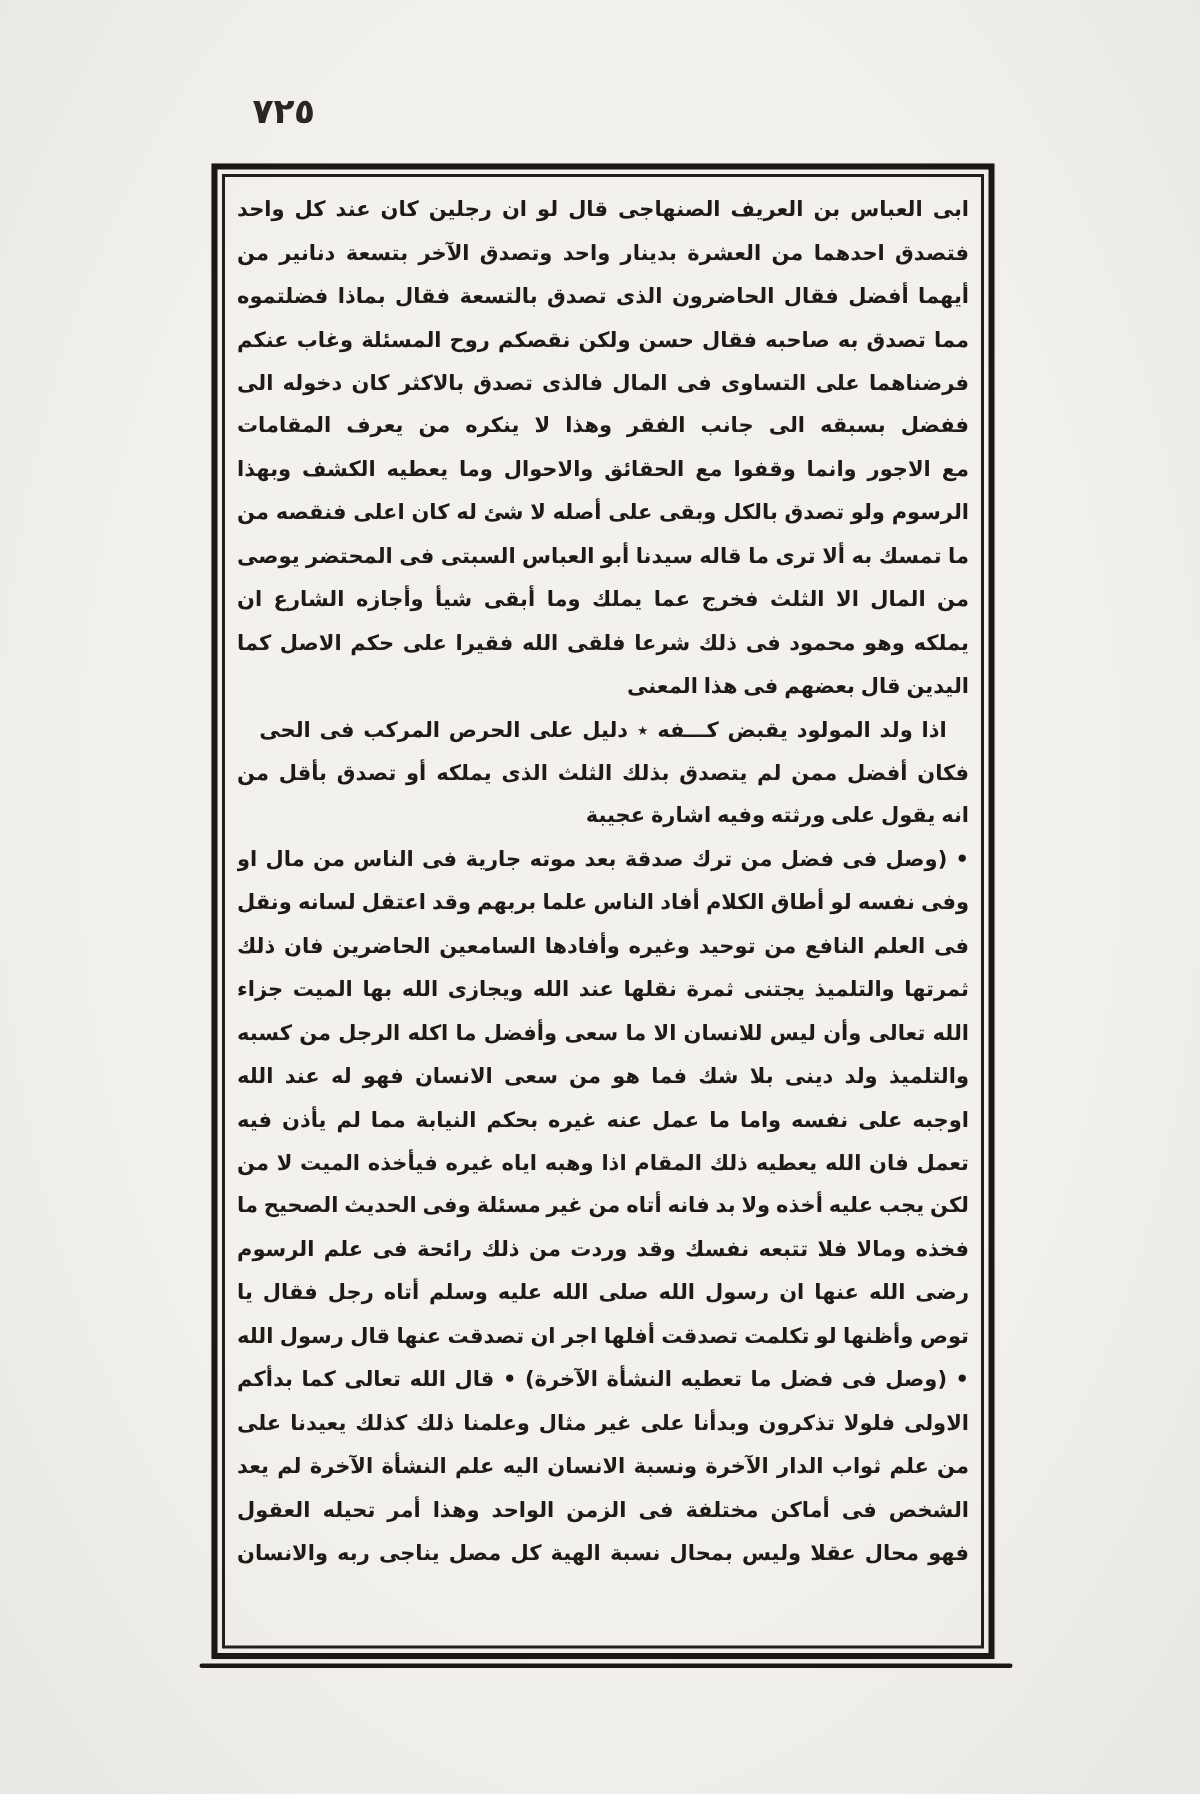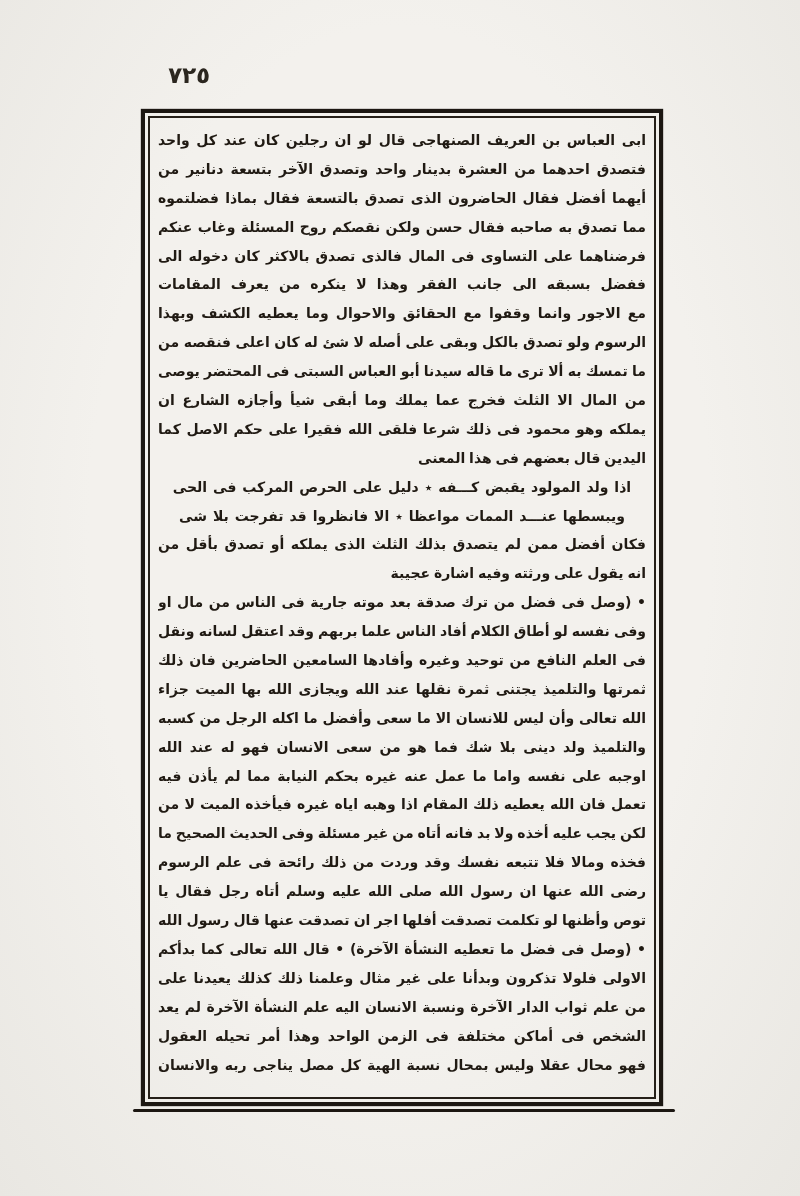--- a/index.html
+++ b/index.html
@@ -96,21 +96,20 @@
         <div class="line body">مما تصدق به صاحبه فقال حسن ولكن نقصكم روح المسئلة وغاب عنكم قيل له وما هو قال</div>
         <div class="line body">فرضناهما على التساوى فى المال فالذى تصدق بالاكثر كان دخوله الى الفقر اكثر من صاحبه</div>
         <div class="line body">ففضل بسبقه الى جانب الفقر وهذا لا ينكره من يعرف المقامات والاحوال فان القوم ما وقفوا</div>
         <div class="line body">مع الاجور وانما وقفوا مع الحقائق والاحوال وما يعطيه الكشف وبهذا فضلوا على علماء</div>
         <div class="line body">الرسوم ولو تصدق بالكل وبقى على أصله لا شئ له كان اعلى فنقصه من الدرجة والذوق على قدر</div>
         <div class="line body">ما تمسك به ألا ترى ما قاله سيدنا أبو العباس السبتى فى المحتضر يوصى بالثلث فان المحتضر ما يملك</div>
         <div class="line body">من المال الا الثلث فخرج عما يملك وما أبقى شيأ وأجازه الشارع ان يتصدق بالثلث كله الذى</div>
         <div class="line body">يملكه وهو محمود فى ذلك شرعا فلقى الله فقيرا على حكم الاصل كما خرج من عنده رجع اليه صفر</div>
         <div class="line end">اليدين قال بعضهم فى هذا المعنى</div>
         <div class="line verse">اذا ولد المولود يقبض كـــفه ٭ دليل على الحرص المركب فى الحى</div>
-        <div class="line verse">ويبسطها عنـــد الممات مواعظا ٭ الا فانظروا قد تفرجت بلا شى</div>
         <div class="line body">فكان أفضل ممن لم يتصدق بذلك الثلث الذى يملكه أو تصدق بأقل من الثلث وينوى بما يبقيه</div>
         <div class="line end">انه يقول على ورثته وفيه اشارة عجيبة</div>
         <div class="line body">• (وصل فى فضل من ترك صدقة بعد موته جارية فى الناس من مال او علم) • العارف بالله محتضر</div>
         <div class="line body">وفى نفسه لو أطاق الكلام أفاد الناس علما بربهم وقد اعتقل لسانه ونقل عنه تلميذه مسئلة</div>
         <div class="line body">فى العلم النافع من توحيد وغيره وأفادها السامعين الحاضرين فان ذلك العارف المحتضر يجتنى</div>
         <div class="line body">ثمرتها والتلميذ يجتنى ثمرة نقلها عند الله ويجازى الله بها الميت جزاء وجوب فانهما من سعيه يقول</div>
         <div class="line body">الله تعالى وأن ليس للانسان الا ما سعى وأفضل ما اكله الرجل من كسبه وان ولده من كسبه</div>
         <div class="line body">والتلميذ ولد دينى بلا شك فما هو من سعى الانسان فهو له عند الله بطريق الايجاب الالهى الذى</div>
         <div class="line body">اوجبه على نفسه واما ما عمل عنه غيره بحكم النيابة مما لم يأذن فيه الميت ولا اوصى به ولا له فيه</div>
         <div class="line body">تعمل فان الله يعطيه ذلك المقام اذا وهبه اياه غيره فيأخذه الميت لا من طريق الوجوب الالهى</div>

